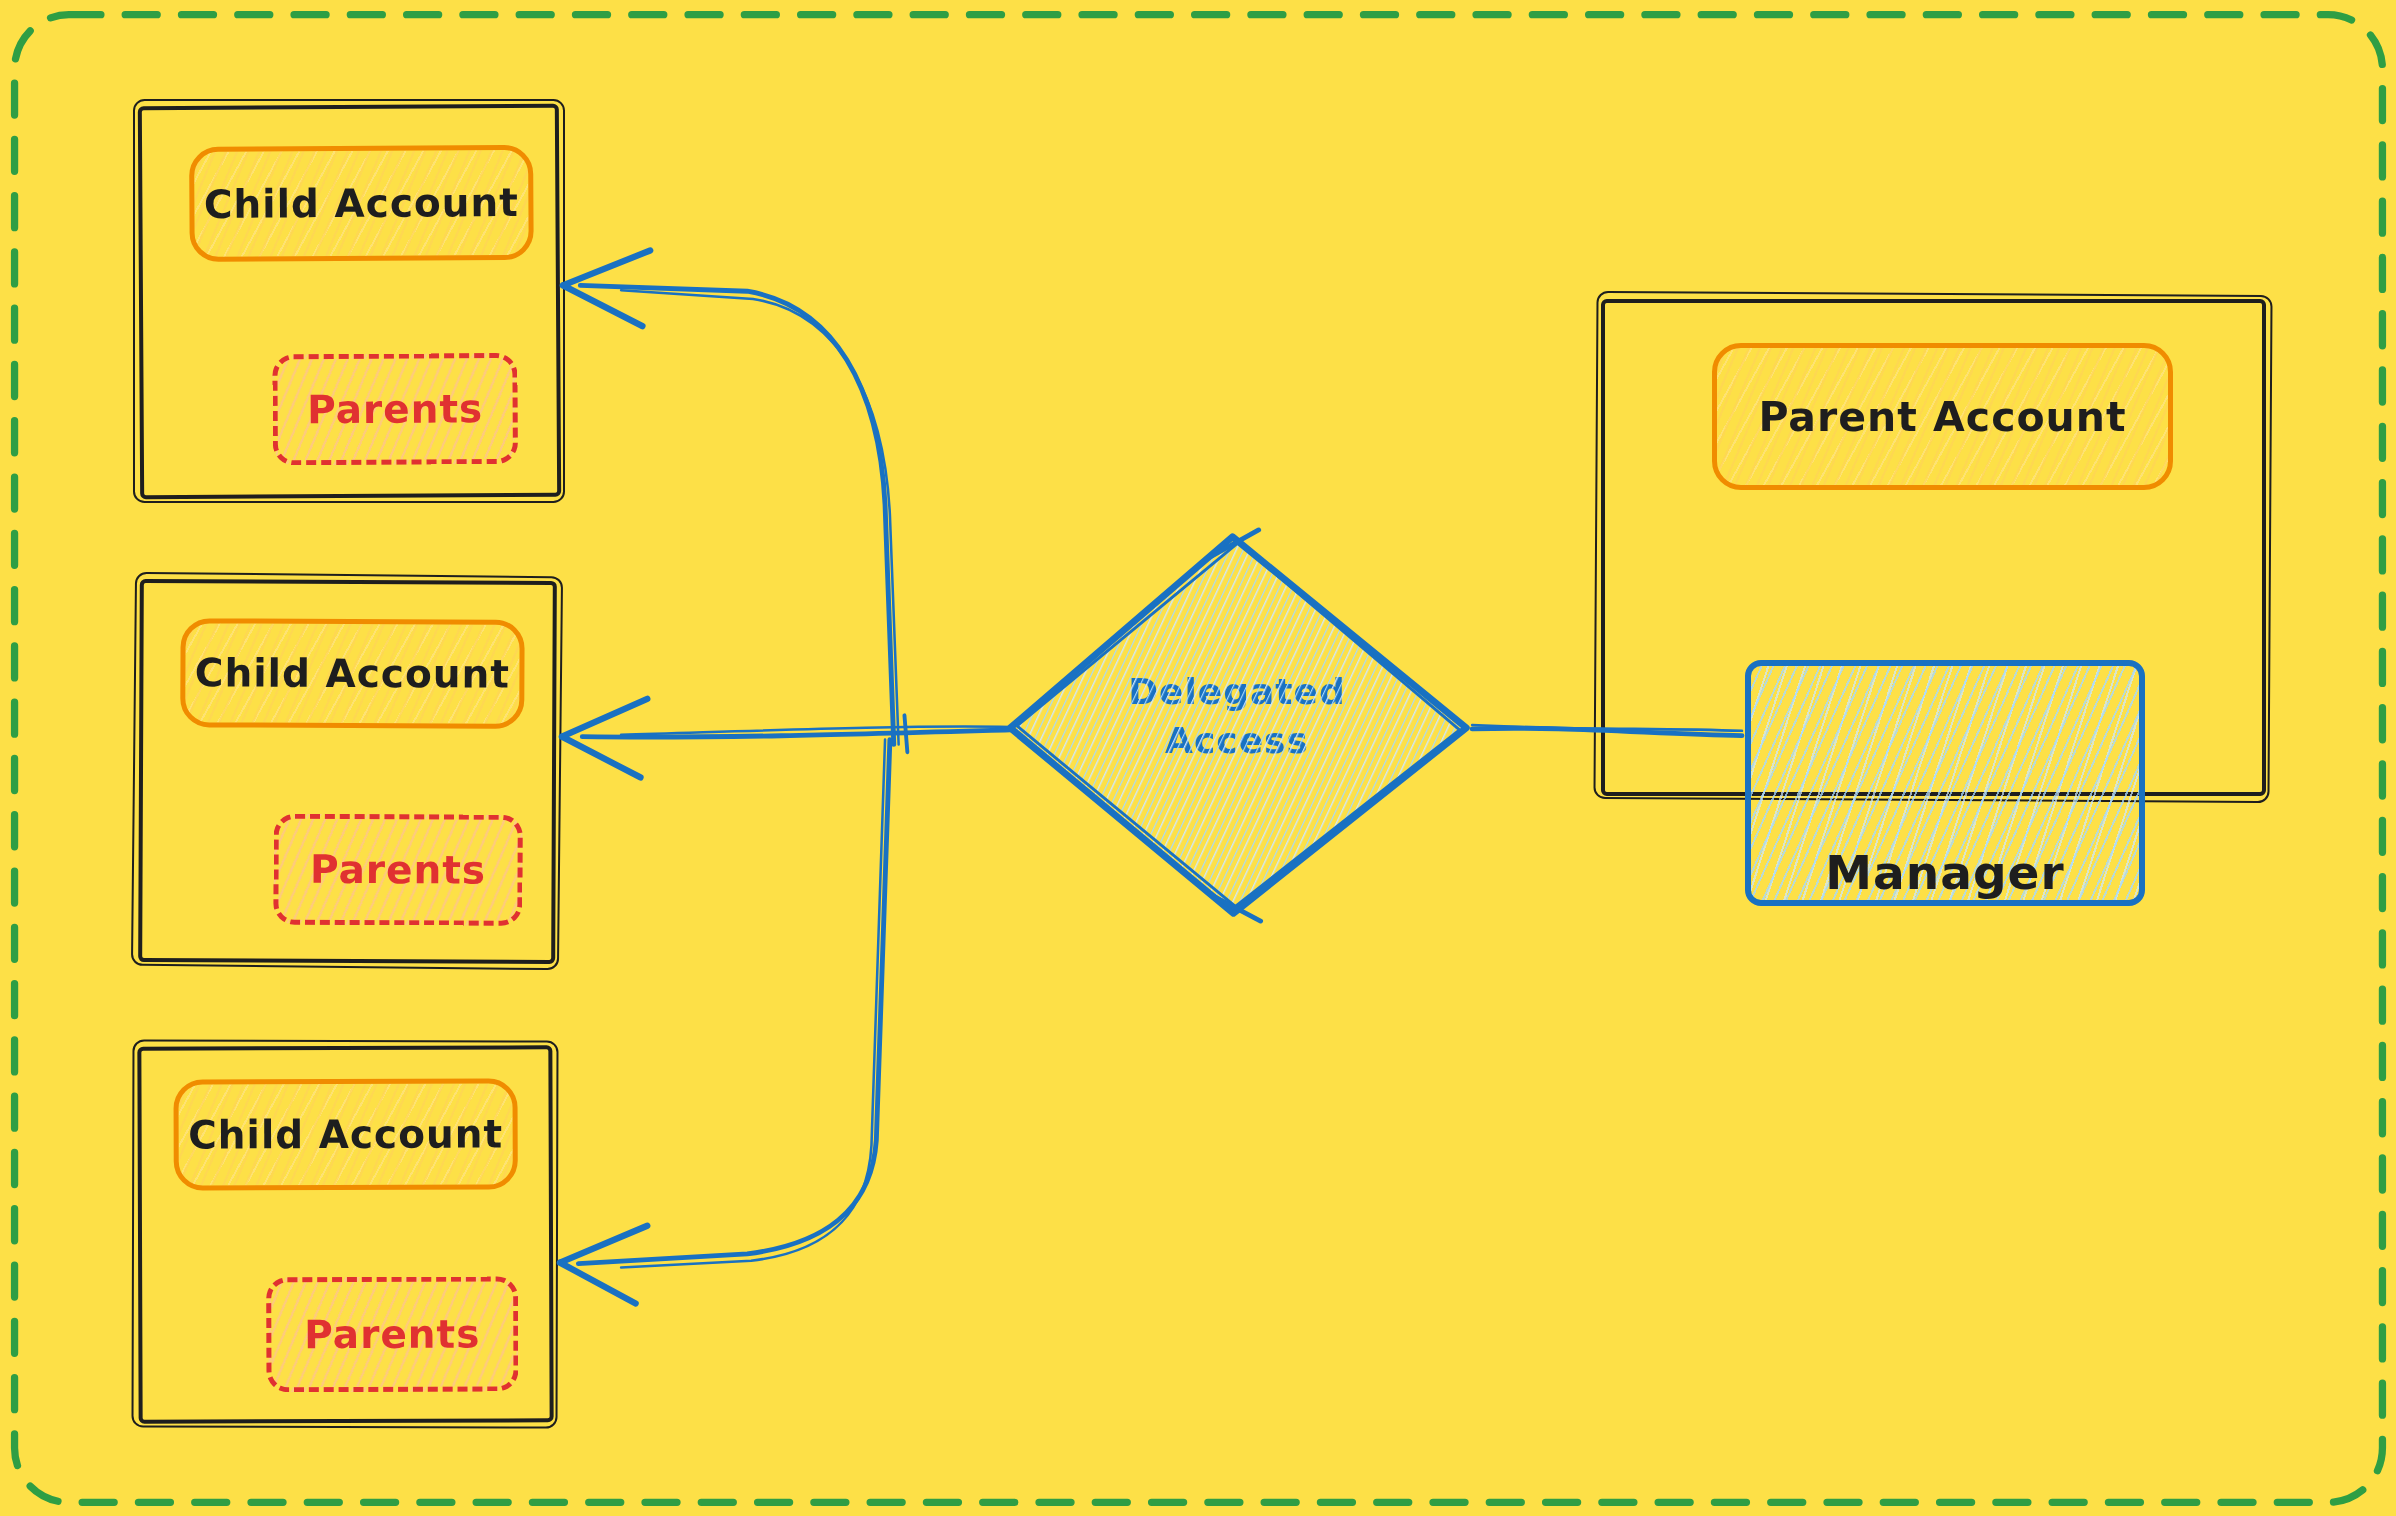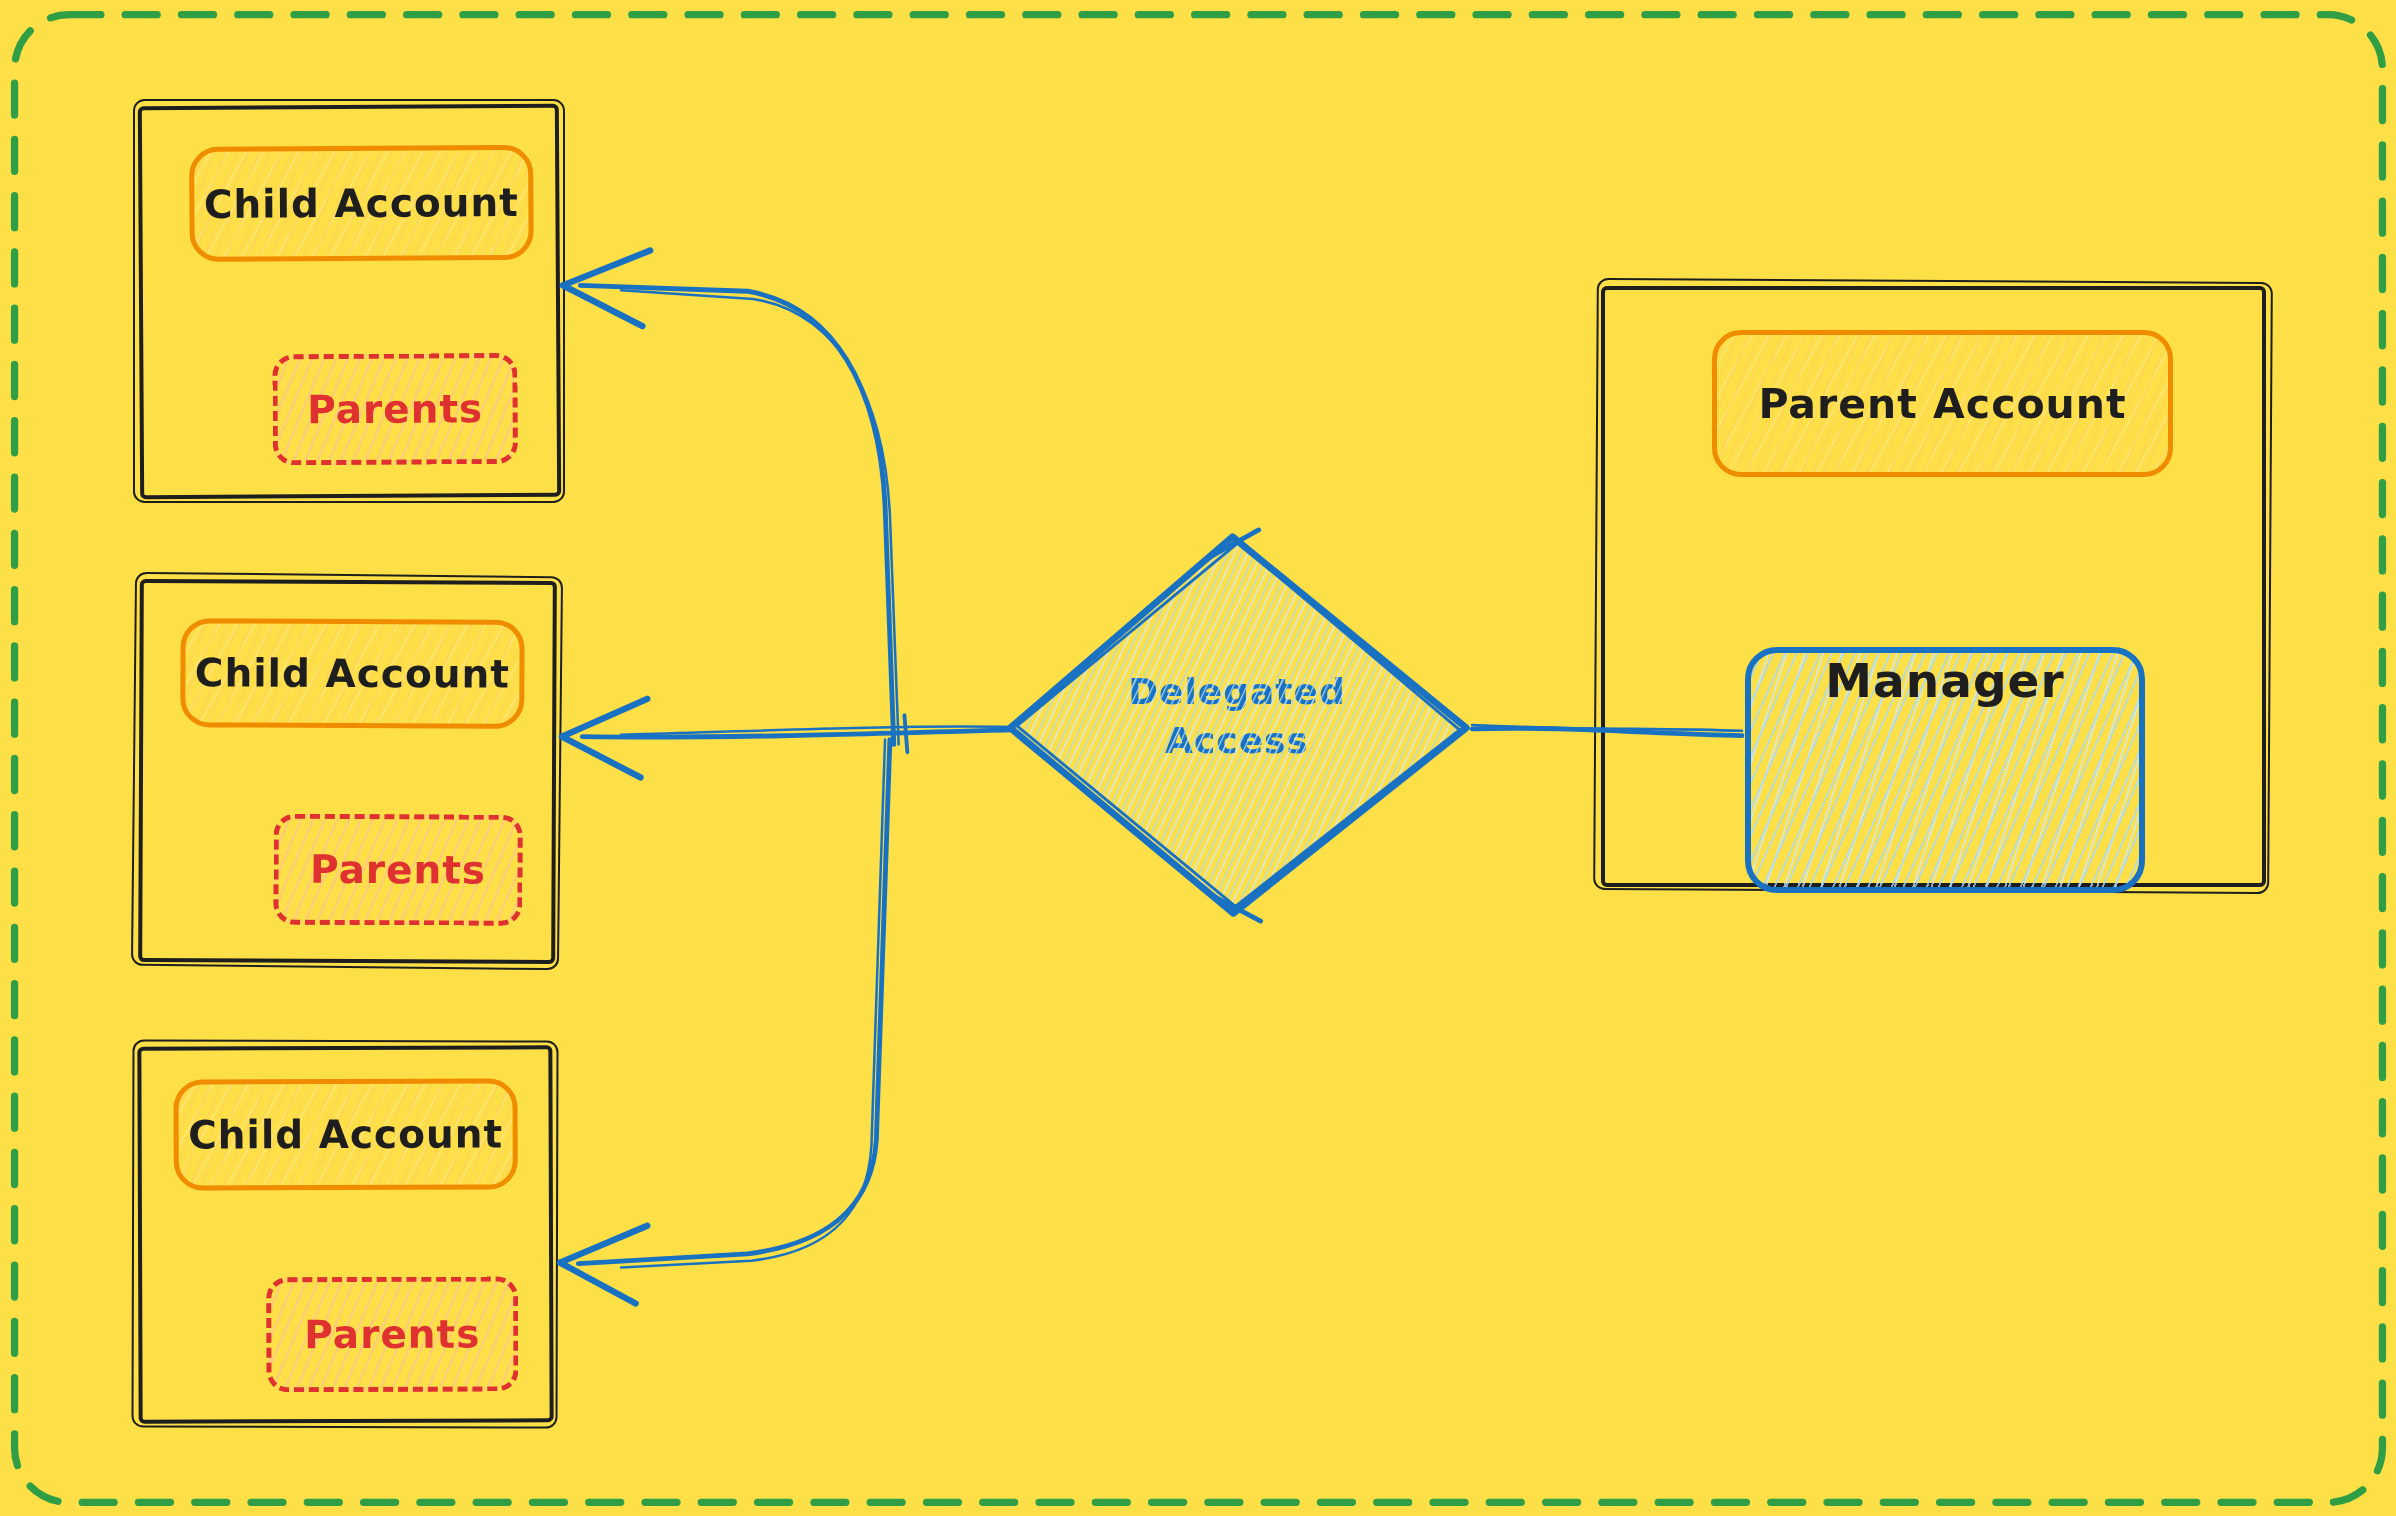--- a/index.html
+++ b/index.html
@@ -18,22 +18,22 @@
   .rotC{transform:rotate(-0.2deg);}
 
   
   .pill{position:absolute;display:flex;align-items:center;justify-content:center;text-align:center;}
   .pill-orange{border:5.8px solid #f08c00;border-radius:29px;
     background:
       repeating-linear-gradient(113deg, rgba(255,212,85,0) 0 7.8px, rgba(255,212,85,0.65) 7.8px 10.2px),
       repeating-linear-gradient(119deg, rgba(255,228,150,0) 0 13.6px, rgba(255,228,150,0.55) 13.6px 15.5px);}
   .pill-red{border:5.8px dashed #e03131;border-radius:21.3px;
     background:repeating-linear-gradient(113deg, rgba(255,170,170,0) 0 8.7px, rgba(255,180,180,0.5) 8.7px 11px);}
-  .manager-pill{position:absolute;display:flex;align-items:flex-start;justify-content:center;
-    border:6.8px solid #1971c2;border-radius:32px;
+  .manager-pill{position:absolute;display:flex;align-items:flex-end;justify-content:center;
+    border:6.8px solid #1971c2;border-radius:16px;
     background:
       repeating-linear-gradient(114deg, rgba(160,210,255,0) 0 8.7px, rgba(165,216,255,0.75) 8.7px 10.7px),
       repeating-linear-gradient(108deg, rgba(205,232,255,0) 0 15.5px, rgba(205,232,255,0.7) 15.5px 17.5px);}
 
   .txt-black{color:#1e1e1e;font-weight:600;letter-spacing:1px;}
   .txt-red{color:#e03131;font-weight:600;letter-spacing:1px;}
   .fs-child{font-size:39px;}
   .fs-parents{font-size:39px;}
   .fs-parentacct{font-size:41px;}
   .fs-manager{font-size:47px;}
@@ -69,21 +69,21 @@
 
   <div class="sketch-box rotC" style="left:138px;top:1046px;width:415px;height:377px;">
     <div class="pill pill-orange" style="left:32px;top:29px;width:344px;height:111px;">
       <span class="txt-black fs-child">Child Account</span>
     </div>
     <div class="pill pill-red" style="left:124px;top:227px;width:252px;height:115px;">
       <span class="txt-red fs-parents">Parents</span>
     </div>
   </div>
 
-  <div class="sketch-box" style="left:1601px;top:286px;width:665px;height:601px;">
+  <div class="sketch-box" style="left:1601px;top:299px;width:665px;height:497px;">
     <div class="pill pill-orange" style="left:107px;top:40px;width:461px;height:147px;">
       <span class="txt-black fs-parentacct">Parent Account</span>
     </div>
     <div class="manager-pill" style="left:140px;top:357px;width:400px;height:246px;">
       <span class="txt-black fs-manager">Manager</span>
     </div>
   </div>
 
   <div class="diamond-label">Delegated
 Access</div>

